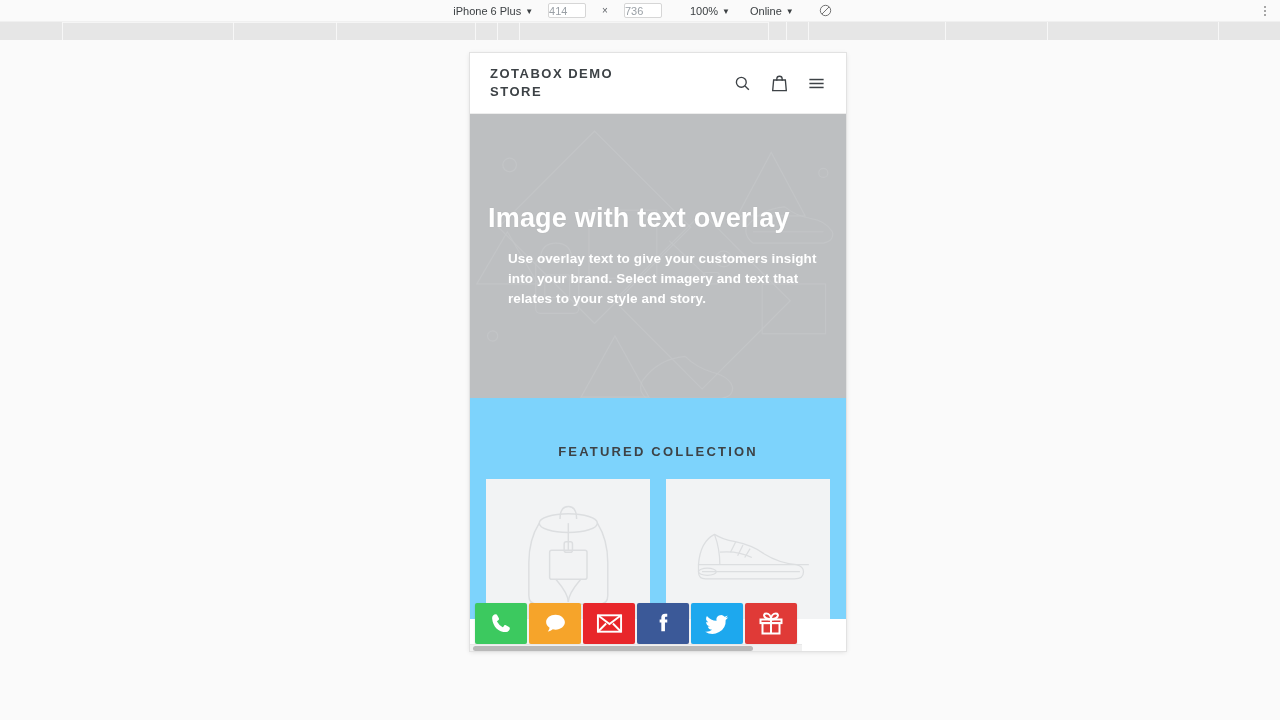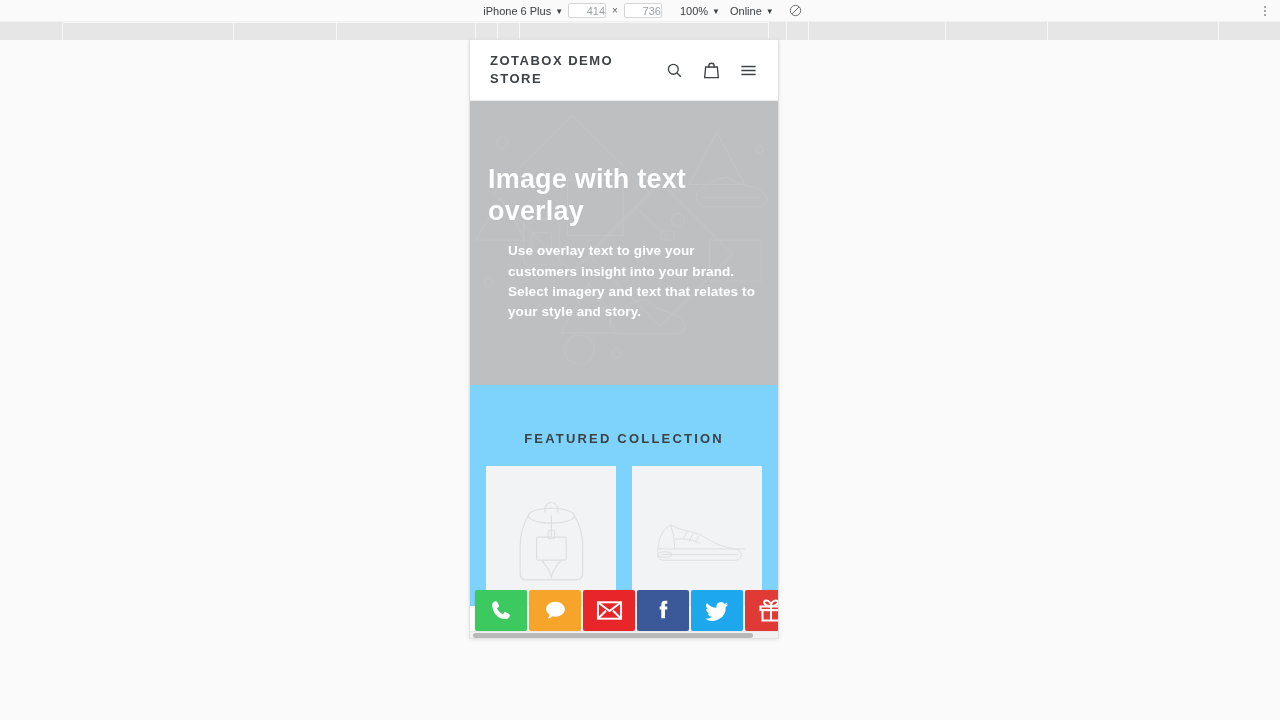--- a/index.html
+++ b/index.html
@@ -10,32 +10,32 @@
     -webkit-font-smoothing:antialiased;
   }
 
   
   .devtools-toolbar{
     position:absolute; top:0; left:0; width:1280px; height:21px;
     background:#fafafa;
     display:flex; align-items:center; justify-content:center;
     font-size:11px; color:#3c4043;
   }
-  .tb-inner{ display:flex; align-items:center; gap:0; }
+  .tb-inner{ display:flex; align-items:center; gap:10px; }
   .tb-item{
     display:flex; align-items:center; height:20px; padding:0 5px;
     white-space:nowrap; cursor:default;
   }
   .caret{
     display:inline-block; margin-left:4px; font-size:8px; line-height:1;
     transform:translateY(1px); color:#3c4043;
   }
   .dim-input{
     width:38px; height:15px; border:1px solid #d6d6d6; background:#fff;
-    border-radius:2px; font-size:11px; color:#9aa0a6; text-align:right;
+    border-radius:2px; font-size:11px; color:#9aa0a6; text-align:left;
     line-height:13px; font-family:"Liberation Sans", sans-serif;
   }
   .dim-x{ padding:0 6px; color:#5f6368; font-size:10px; }
   .no-throttle-icon{ margin-left:10px; width:13px; height:13px; display:block; }
   .kebab{
     position:absolute; right:8px; top:3px;
     width:14px; height:16px;
     display:flex; flex-direction:column; align-items:center; justify-content:center; gap:2px;
   }
   .kebab i{ display:block; width:2px; height:2px; background:#8a8a8a; border-radius:50%; }
@@ -51,22 +51,22 @@
   }
 
   
   .canvas{
     position:absolute; top:40px; left:0; width:1280px; height:680px;
     background:#fafafa;
   }
 
   
   .phone{
-    position:absolute; left:470px; top:0;
-    width:308px; height:598px;
+    position:absolute; left:470px; top:13px;
+    width:376px; height:598px;
     background:#fff;
     box-shadow:0 0 0 1px #e2e2e2, 0 1px 5px rgba(0,0,0,.13);
     overflow:hidden;
   }
 
   
   .site-header{
     height:61px; padding:12px 20px 0 20px;
     display:flex; align-items:flex-start; justify-content:space-between;
     border-bottom:1px solid #ededed; background:#fff;

